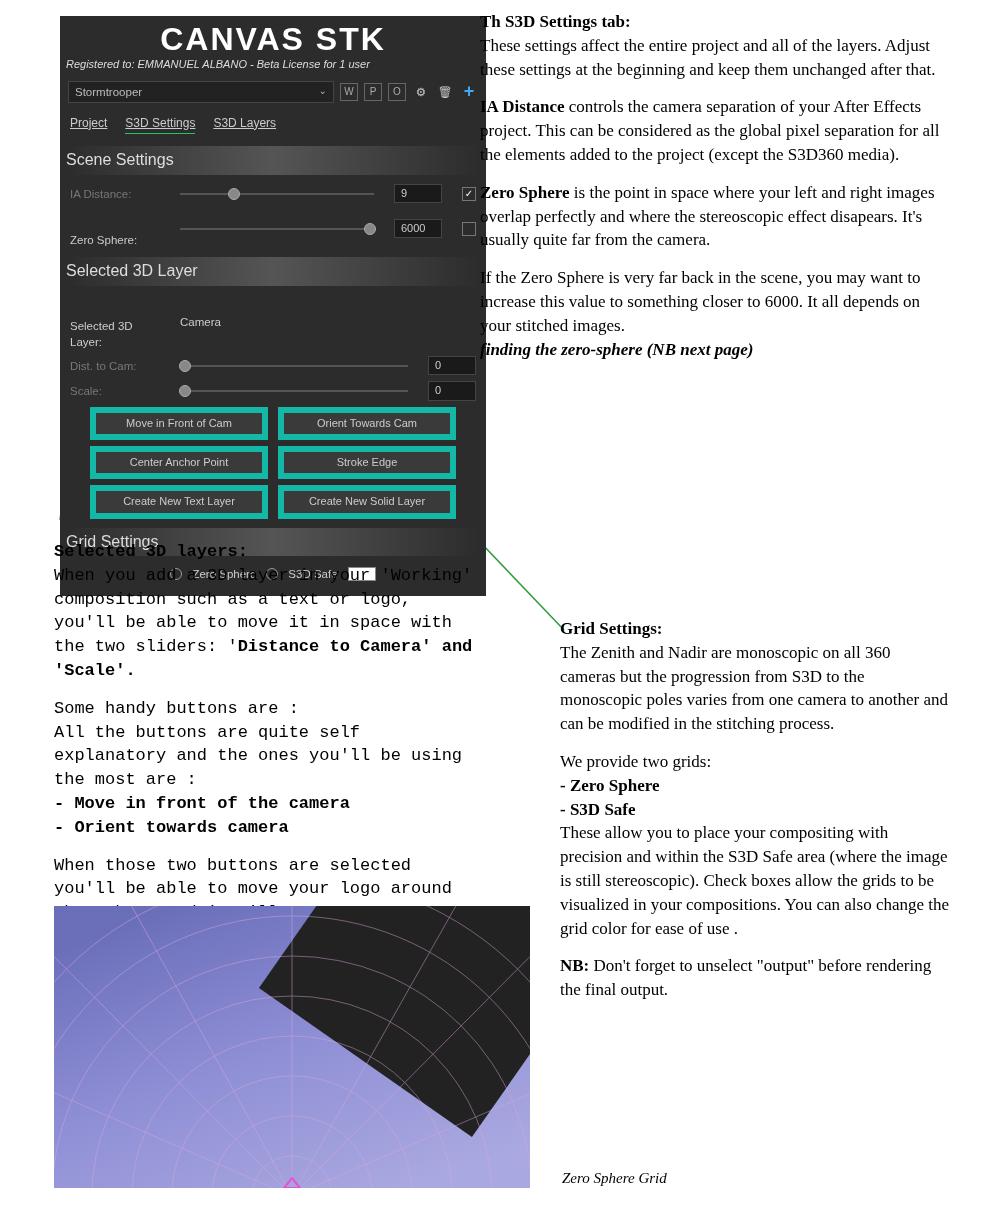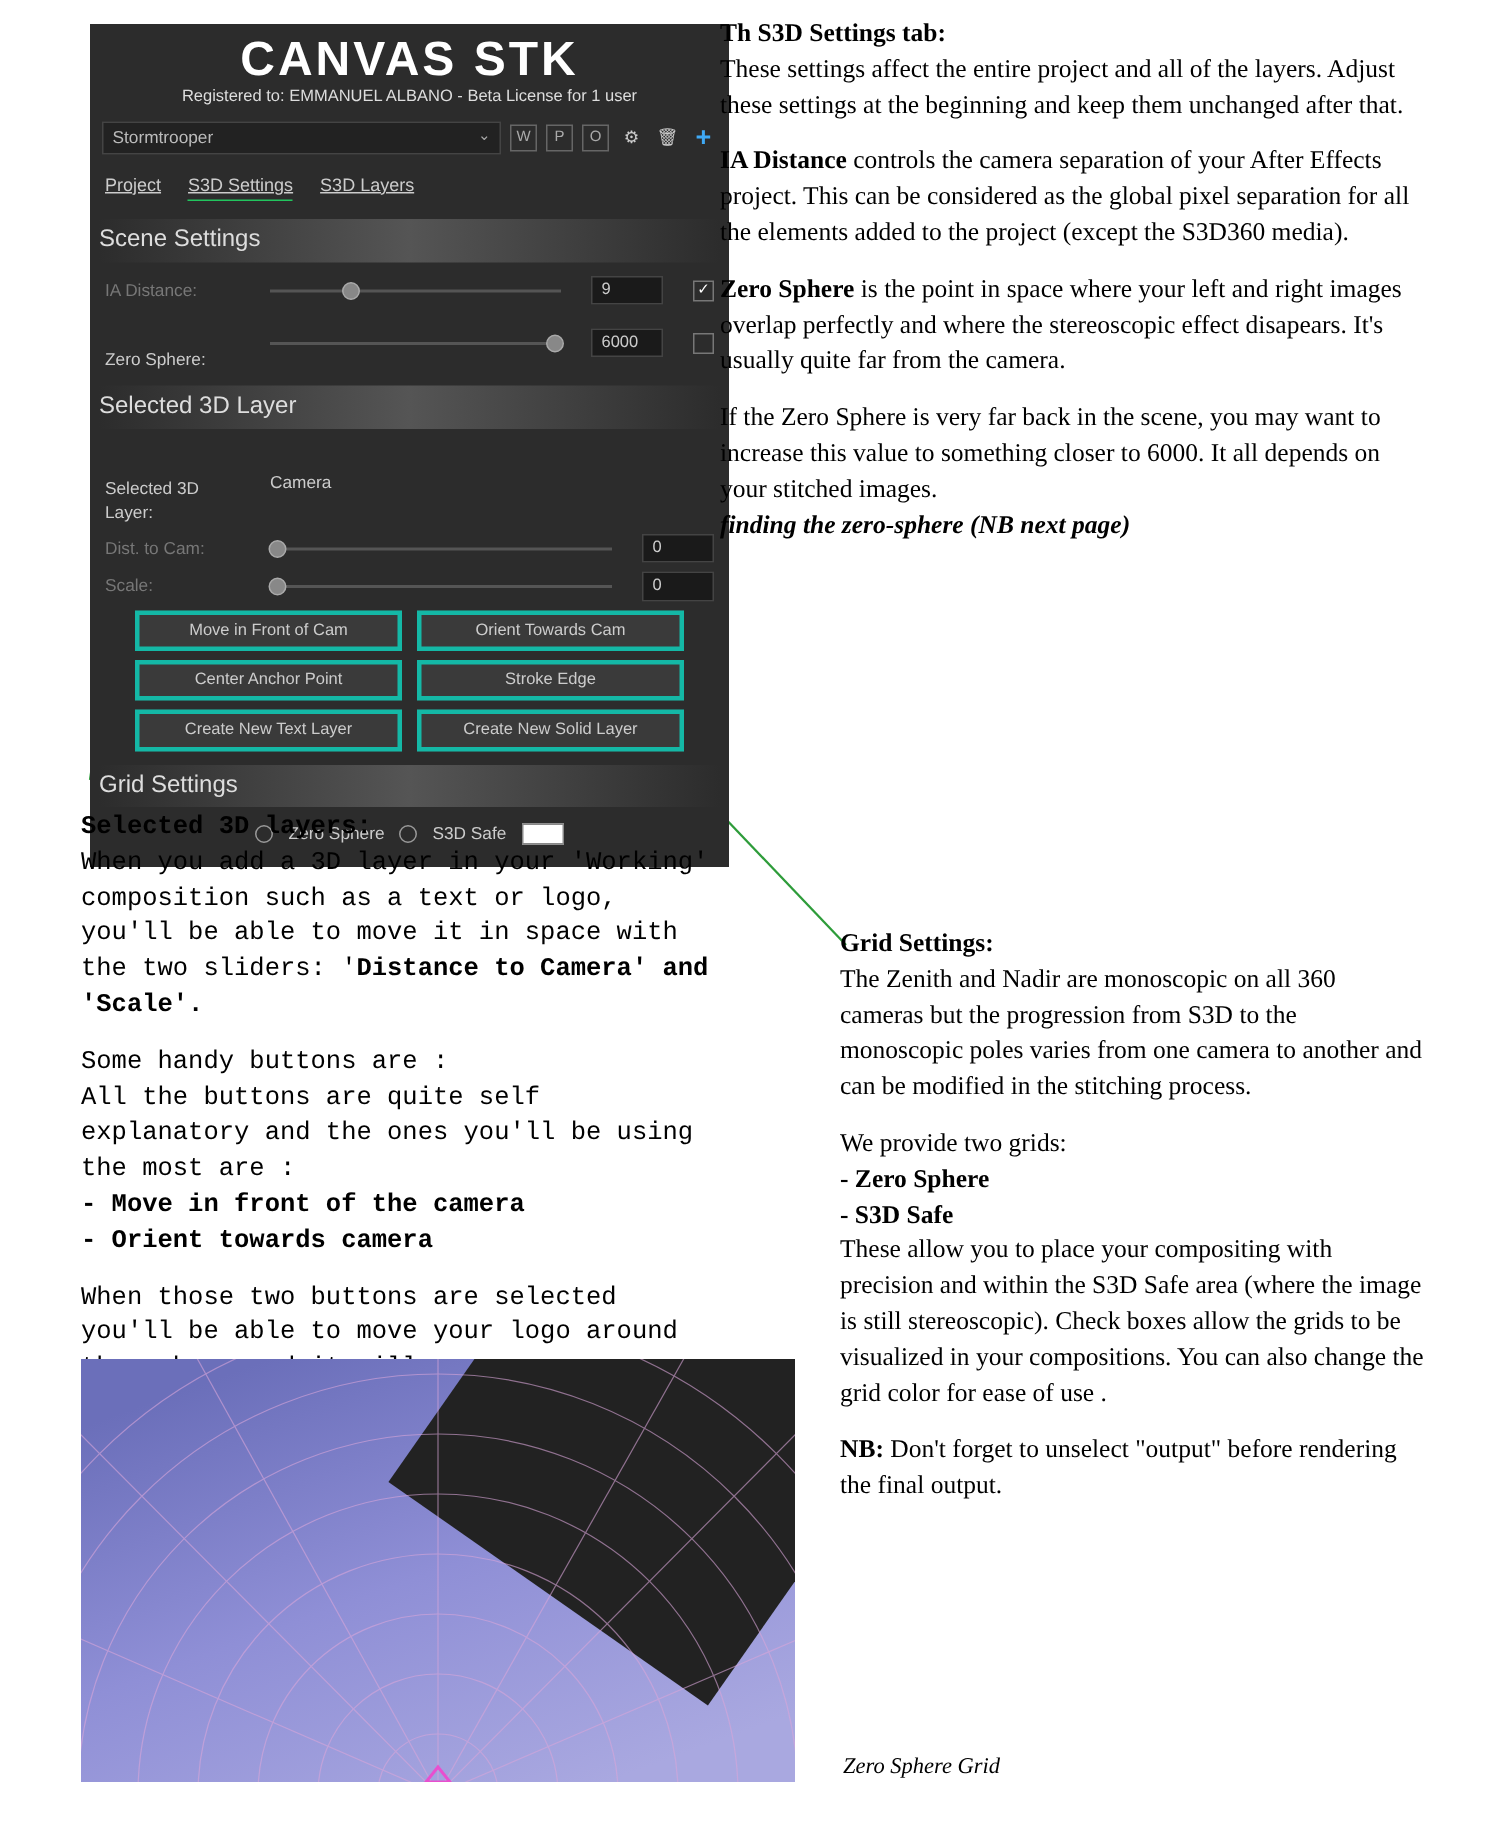--- a/index.html
+++ b/index.html
@@ -29,24 +29,24 @@
   .logo {
     text-align: center;
     font-family: 'Arial Black', Arial, sans-serif;
     font-weight: 900;
     font-size: 32px;
     letter-spacing: 2px;
     color: #fff;
     line-height: 1.1;
   }
   .regline {
-    text-align: center;
     font-size: 11px;
     color: #ddd;
     margin-bottom: 6px;
+    font-style: italic;
   }
   .toprow {
     display: flex;
     align-items: center;
     gap: 6px;
     padding: 2px 2px 6px 2px;
   }
   .dropdown {
     flex: 1;
     background: #222;
@@ -123,21 +123,21 @@
   }
   .chk.checked::after { content: "✓"; }
   .btnrow {
     display: flex;
     gap: 10px;
     padding: 3px 24px;
   }
   .pbutton {
     flex: 1;
     background: #3a3a3a;
-    border: 3px solid #14b8a6;
+    border: 6px solid #14b8a6;
     text-align: center;
     padding: 3px 0;
     color: #ccc;
     font-size: 11px;
   }
   .radio {
     width: 12px; height: 12px; border-radius: 50%;
     border: 1px solid #999;
     display: inline-block;
   }

